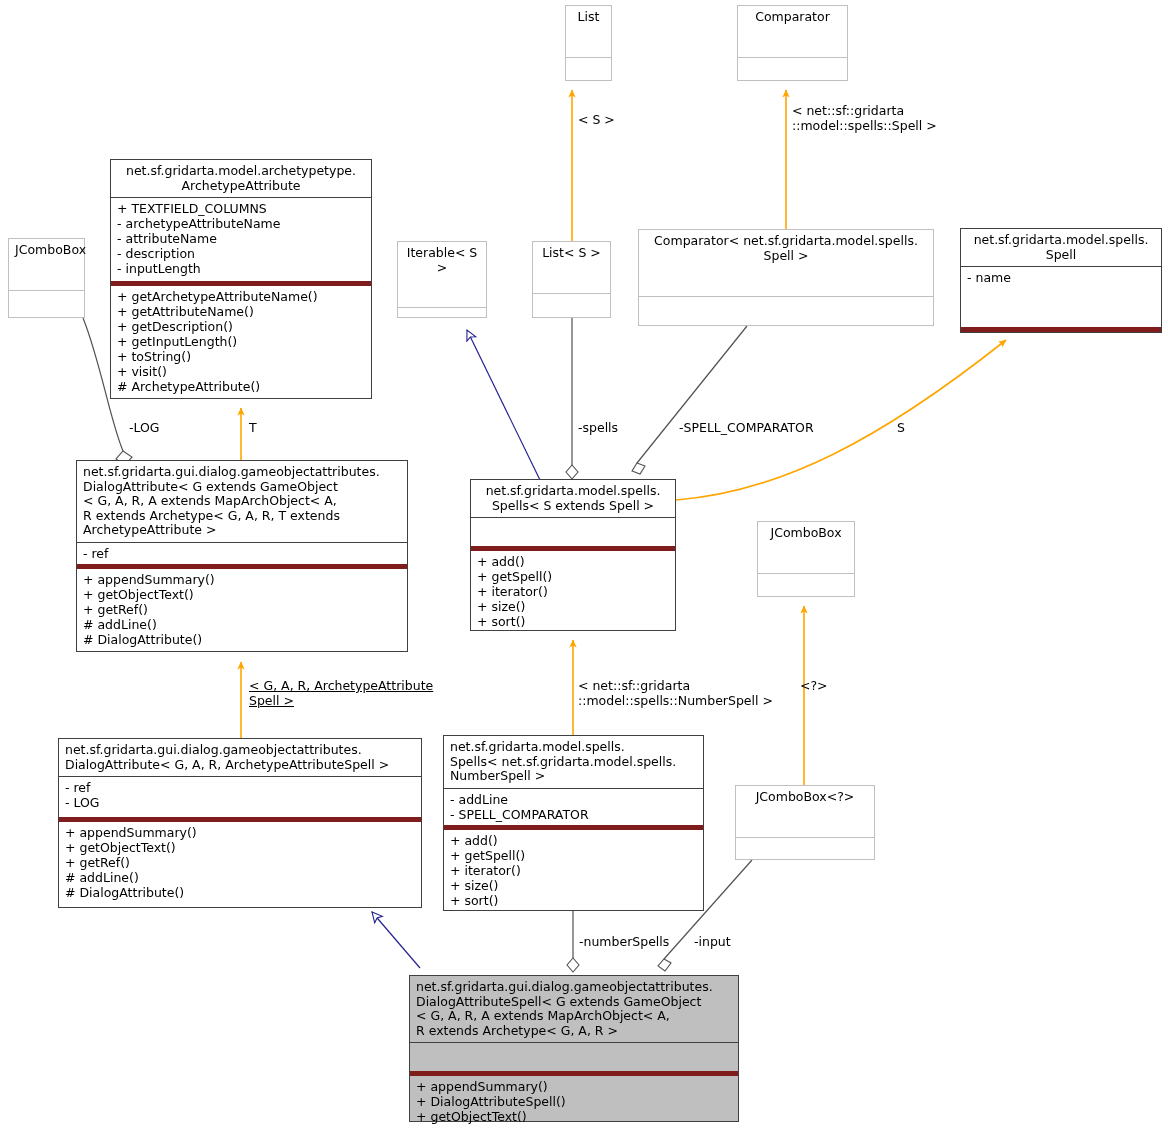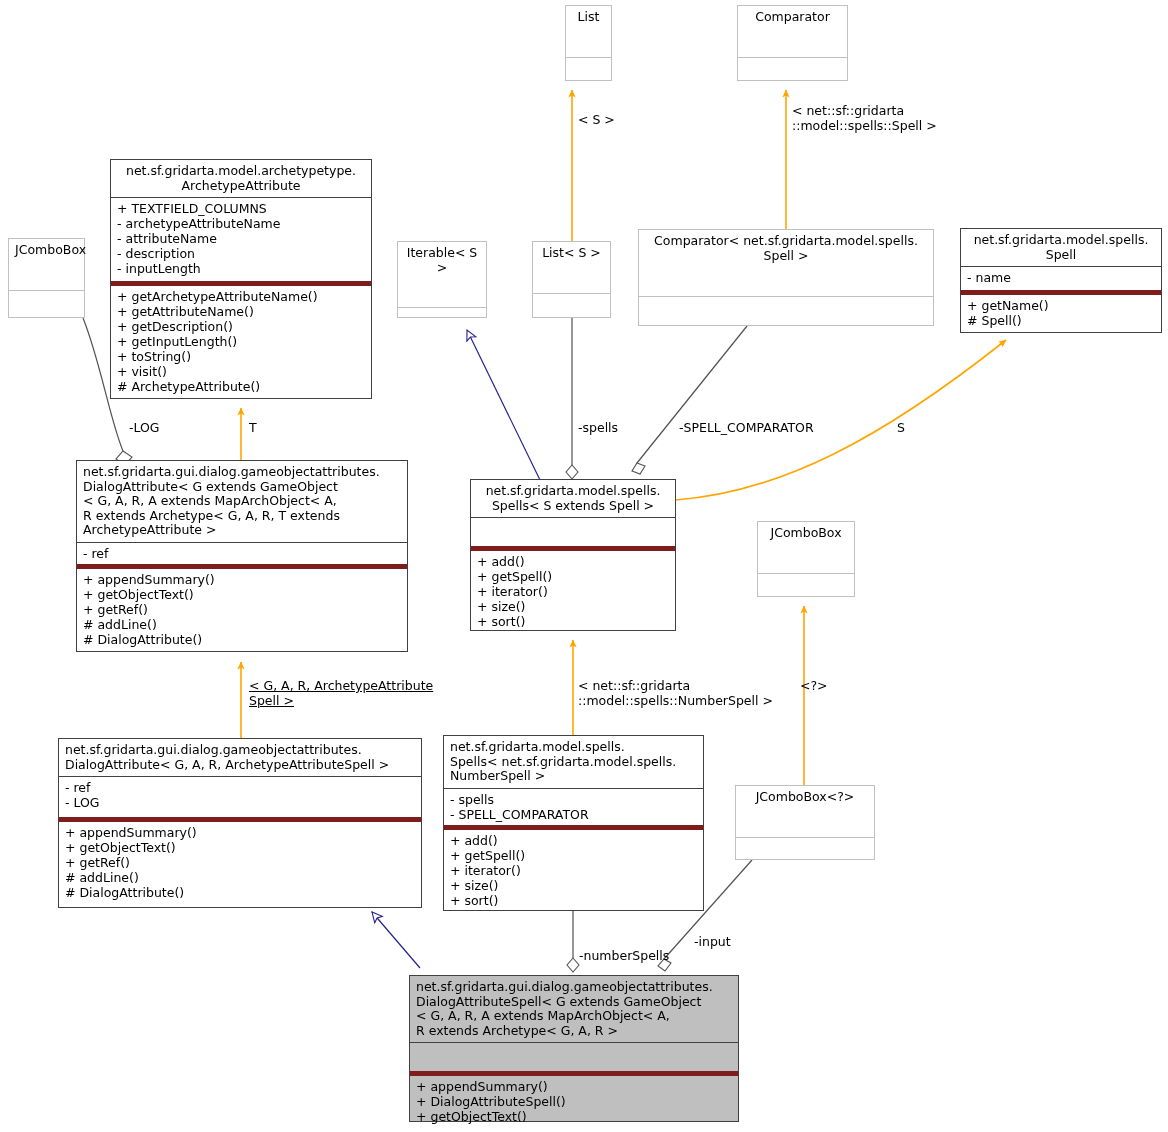--- a/index.html
+++ b/index.html
@@ -217,22 +217,20 @@
     <div class="title">Comparator&lt; net.sf.gridarta.model.spells.
 Spell &gt;</div>
     <div class="sect mid empty"></div>
     <div class="sect empty"></div>
   </div>
 
   <div class="node strong" style="left:960px; top:228px; width:202px; height:105px;">
     <div class="title">net.sf.gridarta.model.spells.
 Spell</div>
     <div class="sect mid">- name</div>
-    <div class="sect">+ getName()
-# Spell()</div>
   </div>
 
   <div class="node strong title-left" style="left:76px; top:460px; width:332px; height:192px;">
     <div class="title">net.sf.gridarta.gui.dialog.gameobjectattributes.
 DialogAttribute&lt; G extends GameObject
 &lt; G, A, R, A extends MapArchObject&lt; A,
  R extends Archetype&lt; G, A, R, T extends
 ArchetypeAttribute &gt;</div>
     <div class="sect mid">- ref</div>
     <div class="sect">+ appendSummary()
@@ -268,21 +266,21 @@
 + getObjectText()
 + getRef()
 # addLine()
 # DialogAttribute()</div>
   </div>
 
   <div class="node strong title-left" style="left:443px; top:735px; width:261px; height:176px;">
     <div class="title">net.sf.gridarta.model.spells.
 Spells&lt; net.sf.gridarta.model.spells.
 NumberSpell &gt;</div>
-    <div class="sect mid">- spells
+    <div class="sect mid">- addLine
 - SPELL_COMPARATOR</div>
     <div class="sect">+ add()
 + getSpell()
 + iterator()
 + size()
 + sort()</div>
   </div>
 
   <div class="node" style="left:735px; top:785px; width:140px; height:75px;">
     <div class="title">JComboBox&lt;?&gt;</div>
@@ -317,17 +315,17 @@
   <div class="edge-label" style="left:897px; top:421px;">S</div>
 
   <div class="edge-label ctr" style="left:249px; top:679px; width:300px; text-align:left;text-decoration:underline;">&lt; G, A, R, ArchetypeAttribute
 Spell &gt;</div>
 
   <div class="edge-label" style="left:578px; top:679px;">&lt; net::sf::gridarta
 ::model::spells::NumberSpell &gt;</div>
 
   <div class="edge-label" style="left:800px; top:679px;">&lt;?&gt;</div>
 
-  <div class="edge-label" style="left:579px; top:935px;margin-top:14px;">-numberSpells</div>
+  <div class="edge-label" style="left:579px; top:935px;">-numberSpells</div>
 
   <div class="edge-label" style="left:694px; top:935px;">-input</div>
 
 </div>
 
 </body></html>

